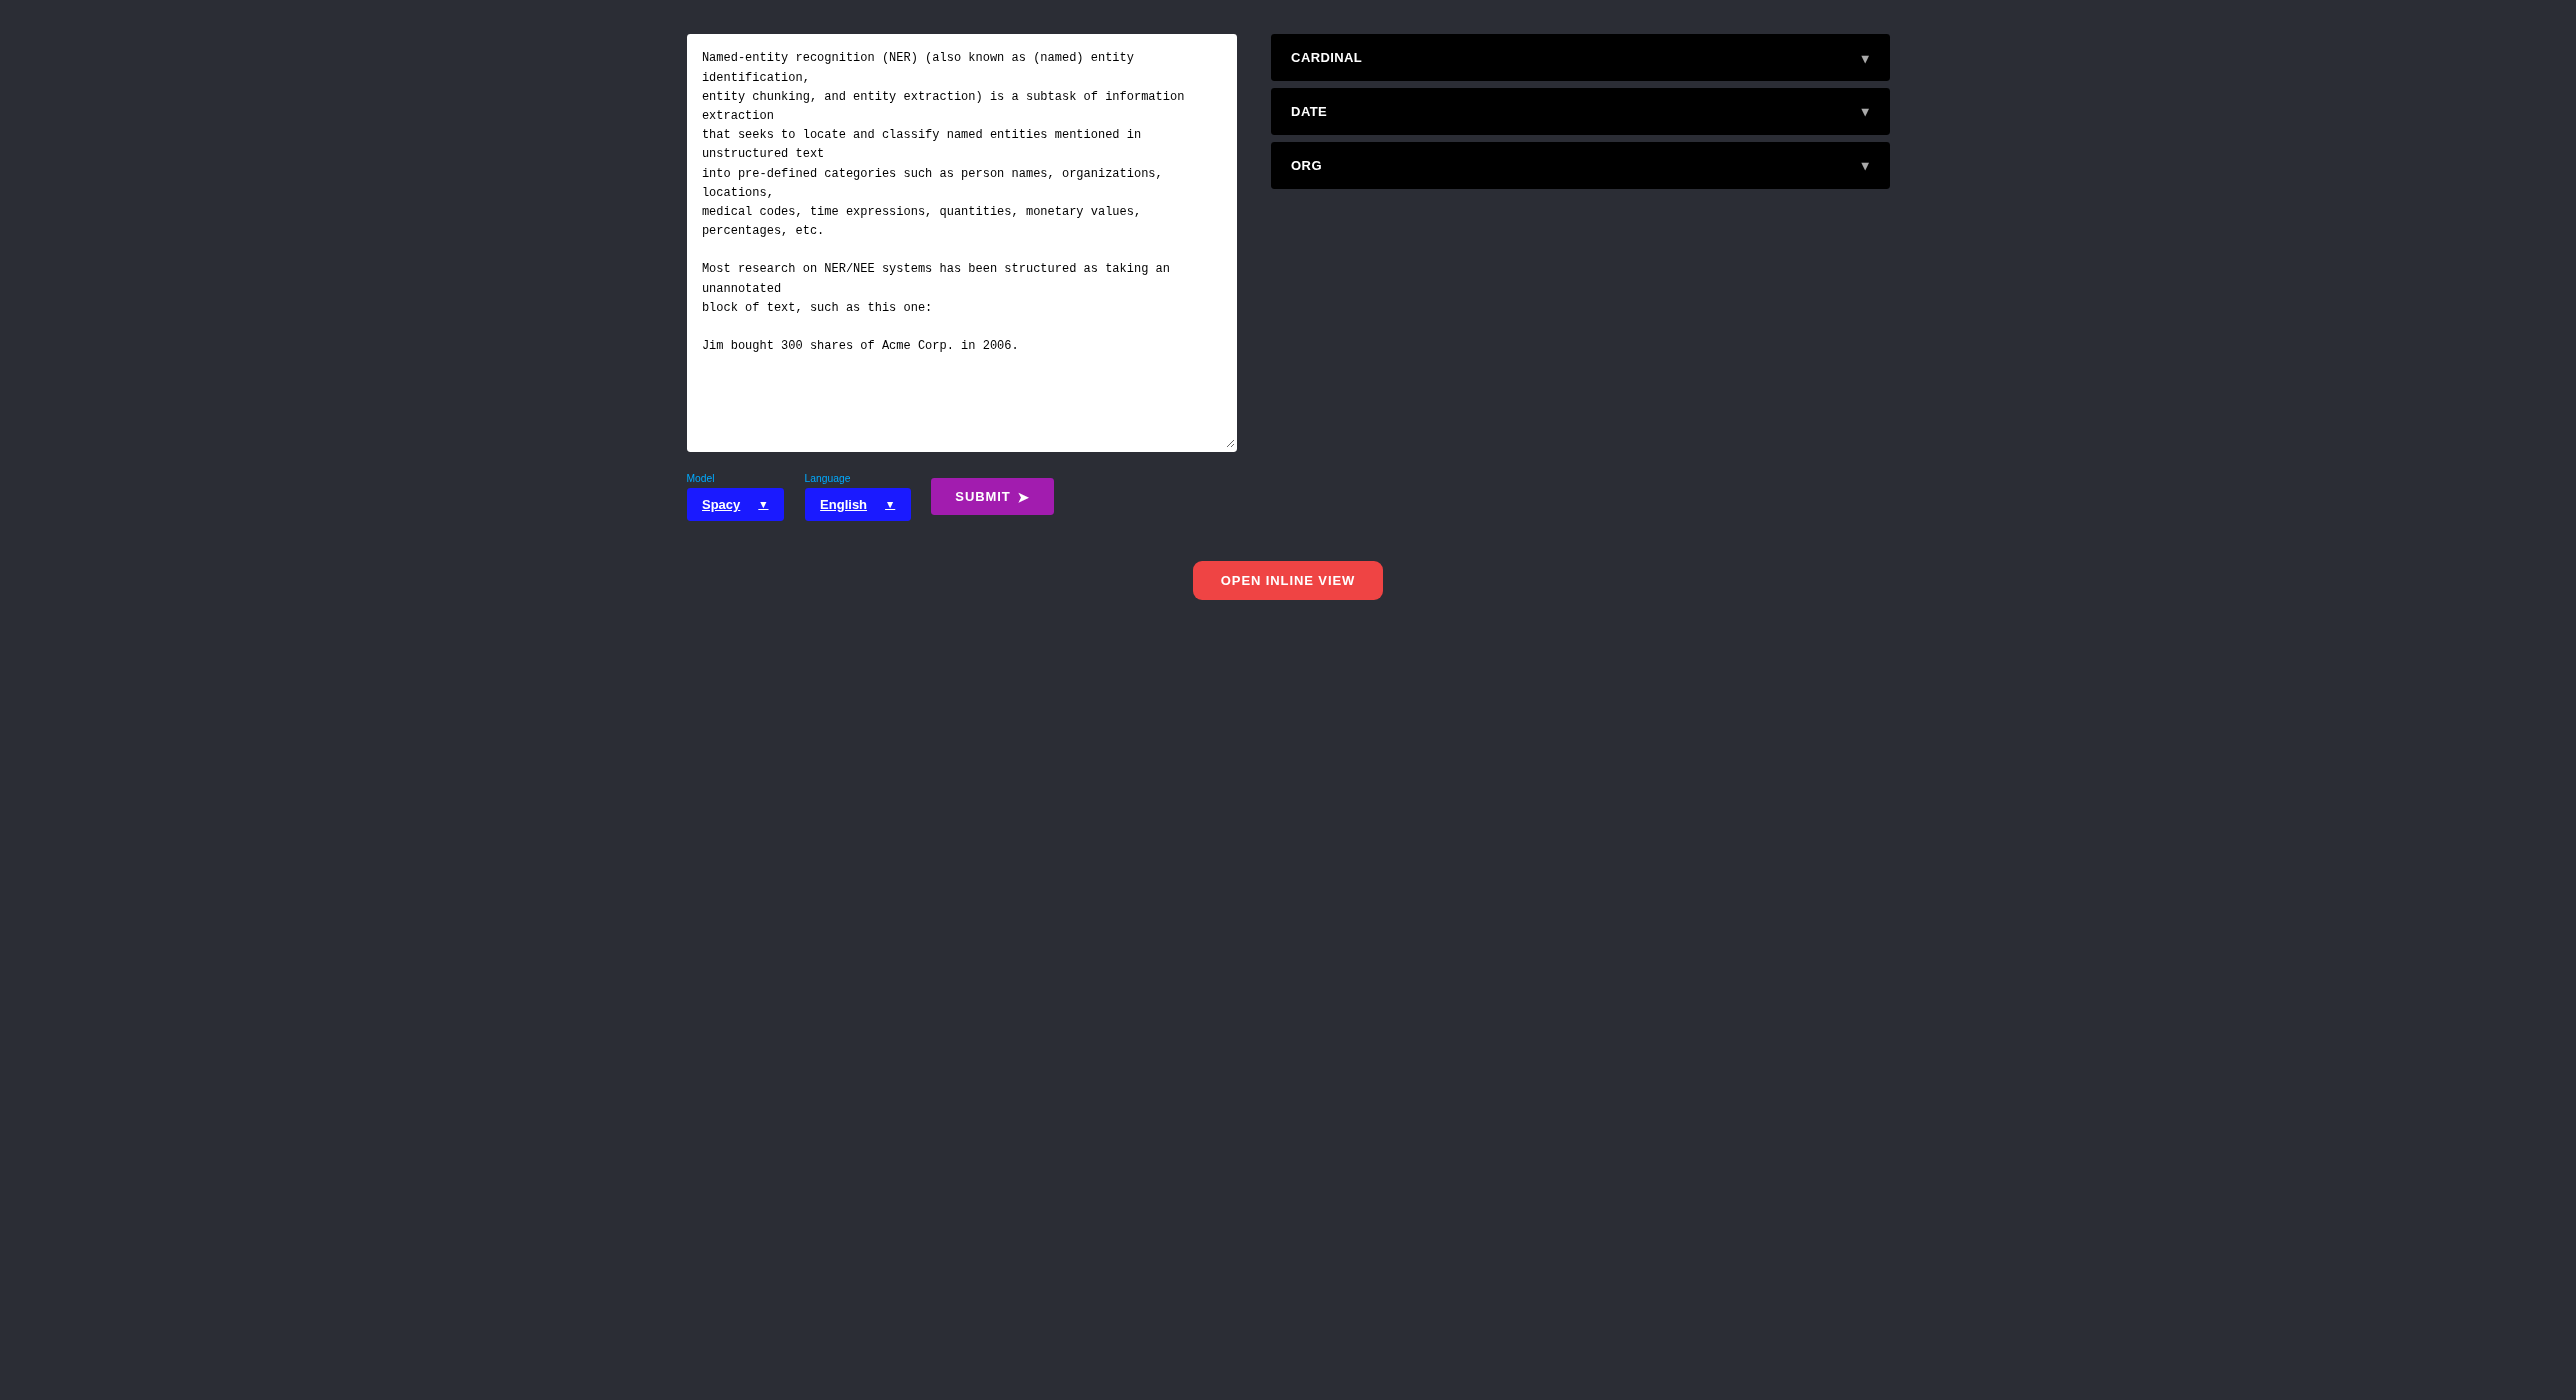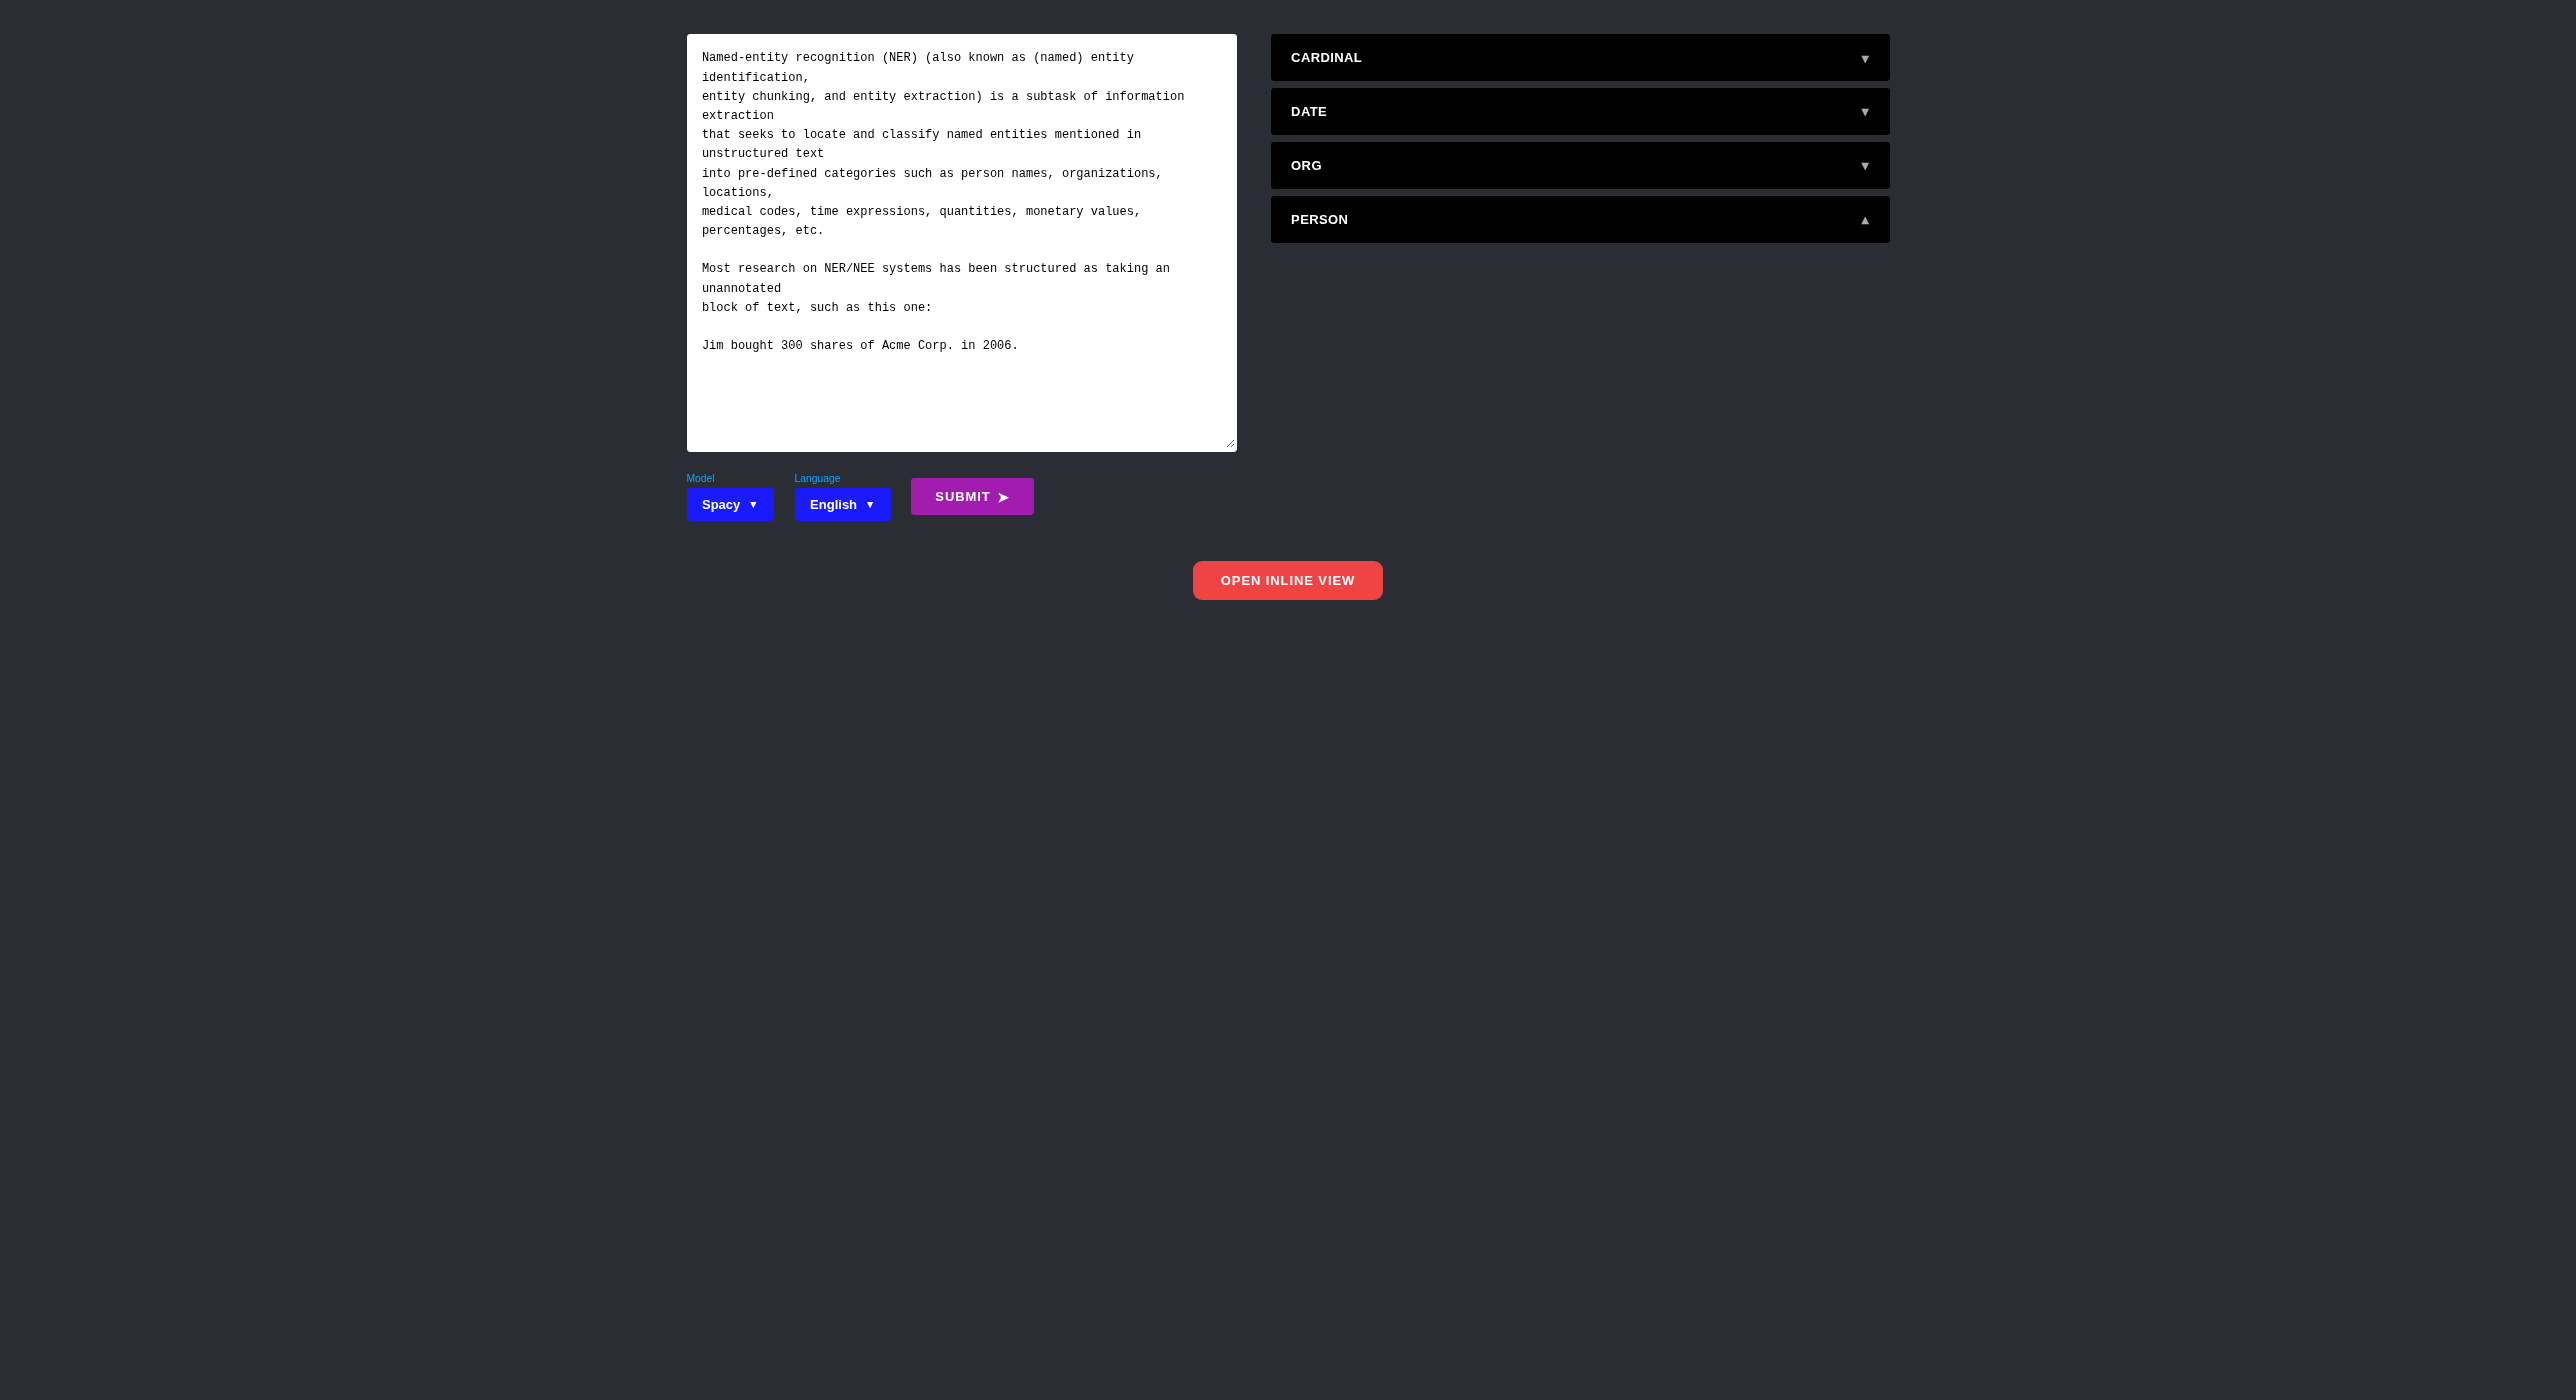--- a/index.html
+++ b/index.html
@@ -72,29 +72,30 @@
     .dropdown-label {
       font-family: sans-serif;
       font-size: 10.3px;
       color: #00aaff;
       margin-bottom: 1px;
     }
 
     .dropdown-btn {
       display: flex;
       align-items: center;
-      gap: 8px;
+      gap: 18px;
       padding: 8.6px 15.5px;
       border: none;
       border-radius: 3.4px;
       cursor: pointer;
       font-family: sans-serif;
       font-size: 13px;
       font-weight: bold;
       color: #ffffff;
+      text-decoration: underline;
     }
 
     .dropdown-btn.blue {
       background-color: #1a1aff;
     }
 
     .dropdown-btn .chevron {
       font-size: 10.3px;
     }
 
@@ -241,24 +242,20 @@
     </div>
 
     <div class="accordion-item">
       <div class="accordion-header">
         <span>ORG</span>
         <span class="chevron-icon">▾</span>
       </div>
     </div>
 
     <div class="accordion-item">
-      <div class="accordion-header">
-        <span>PERSON</span>
-        <span class="chevron-icon">▴</span>
-      </div>
     </div>
   </div>
 </div>
 
 <div class="bottom-area">
   <button class="open-inline-btn">
     <span>OPEN INLINE VIEW</span>
   </button>
 </div>
 

